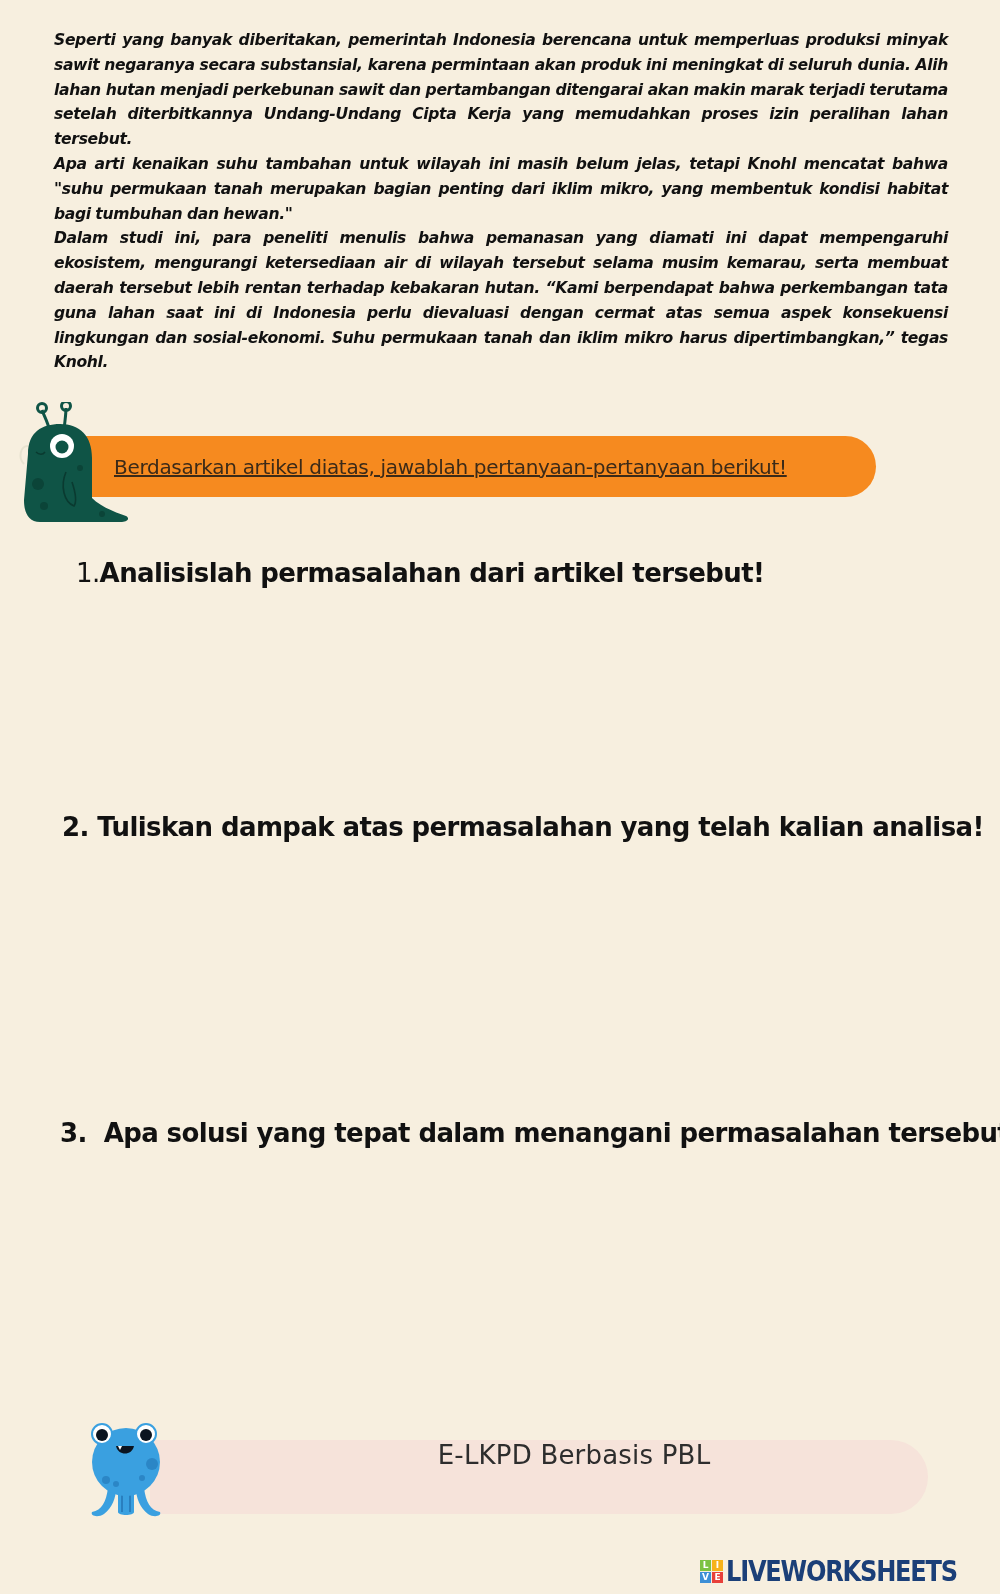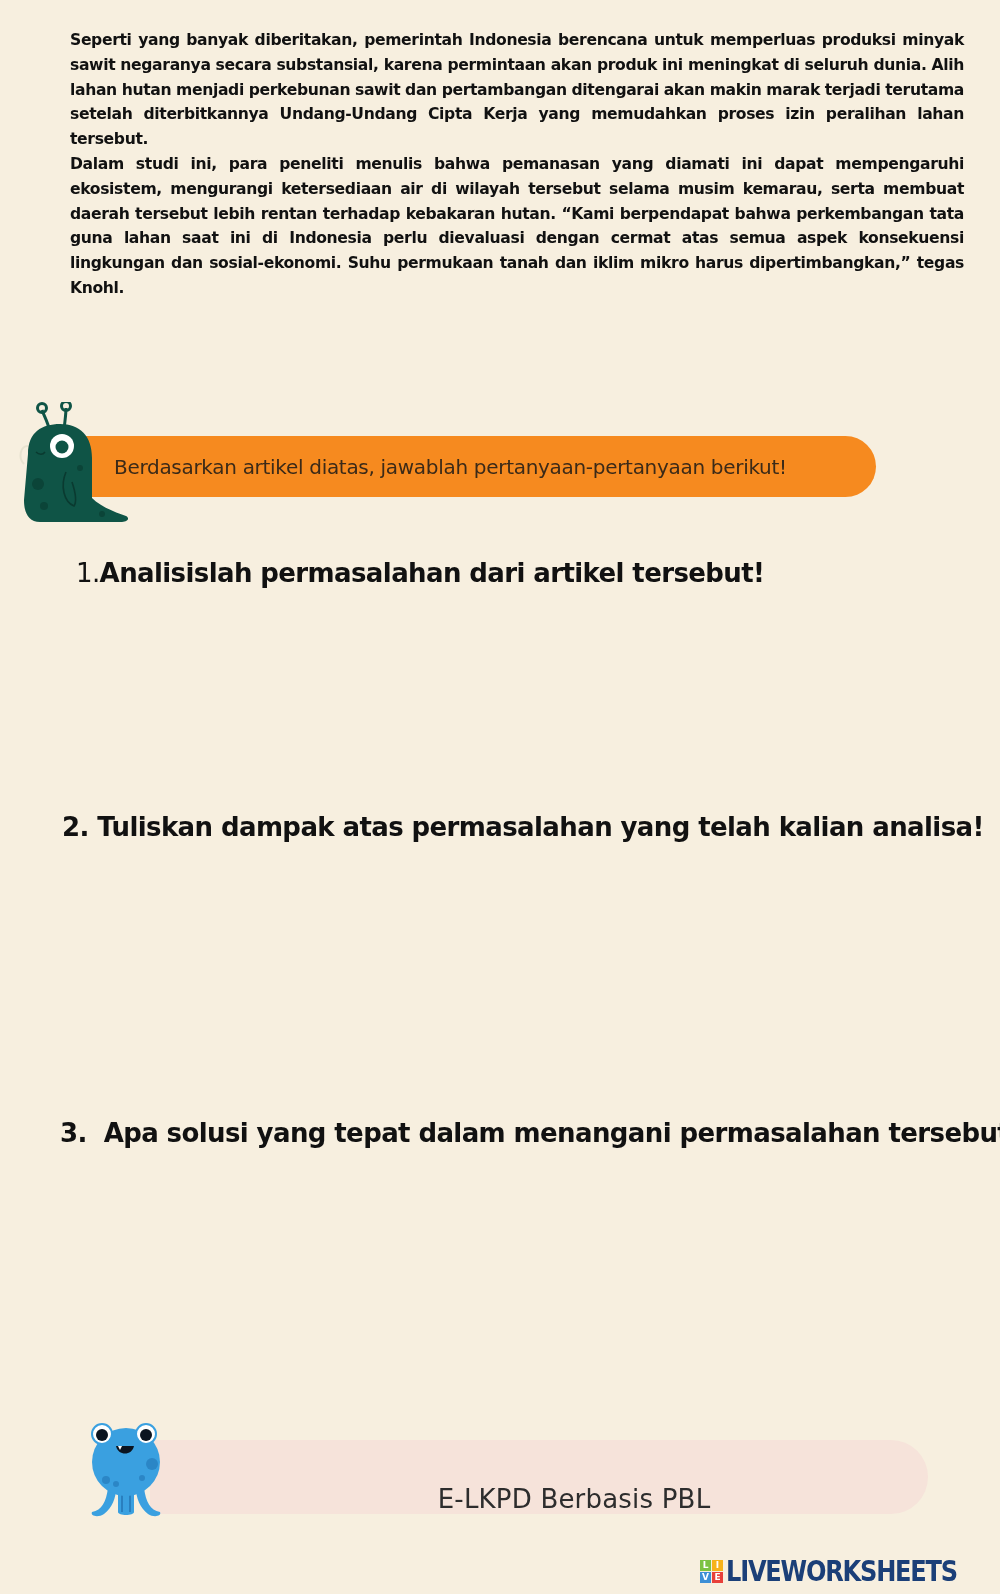--- a/index.html
+++ b/index.html
@@ -9,23 +9,24 @@
       background: #f7efdf;
       overflow: hidden;
     }
     body {
       position: relative;
       font-family: "DejaVu Sans", sans-serif;
       color: #111111;
     }
     .article {
       position: absolute;
-      left: 70px;
+      left: 54px;
       top: 28px;
       width: 894px;
+      font-style: italic;
     }
     .article p {
       font-family: "DejaVu Sans", sans-serif;
       font-weight: bold;
       font-size: 15.6px;
       line-height: 24.8px;
       text-align: justify;
       letter-spacing: -0.35px;
       word-spacing: -0.5px;
     }
@@ -41,20 +42,21 @@
       border-radius: 0 32px 32px 0;
       display: flex;
       align-items: center;
       padding-left: 30px;
     }
     .banner-text {
       font-family: "DejaVu Sans", sans-serif;
       font-size: 20px;
       color: #3b2a18;
       letter-spacing: -0.3px;
+      text-decoration: underline;
     }
     .green-monster {
       position: absolute;
       left: 14px;
       top: 402px;
       width: 122px;
       height: 128px;
     }
 
     
@@ -88,21 +90,21 @@
     
     .footer-pill {
       position: absolute;
       left: 150px;
       top: 1440px;
       width: 778px;
       height: 74px;
       background: #f6e3da;
       border-radius: 0 38px 38px 0;
       display: flex;
-      align-items: flex-end;
+      align-items: flex-start;
       justify-content: center;
     }
     .footer-text {
       font-family: "DejaVu Sans", sans-serif;
       font-size: 26px;
       color: #2d2d2d;
       letter-spacing: 0.2px;
       margin-left: 70px;
     }
     .blue-monster {
@@ -144,20 +146,21 @@
       letter-spacing: -1.4px;
       transform: scaleX(0.86);
       transform-origin: left center;
     }
   </style>
 </head>
 <body>
 
 <div class="article">
   <p>Seperti yang banyak diberitakan, pemerintah Indonesia berencana untuk memperluas produksi minyak sawit negaranya secara substansial, karena permintaan akan produk ini meningkat di seluruh dunia. Alih lahan hutan menjadi perkebunan sawit dan pertambangan ditengarai akan makin marak terjadi terutama setelah diterbitkannya Undang-Undang Cipta Kerja yang memudahkan proses izin peralihan lahan tersebut.</p>
+  <p>Apa arti kenaikan suhu tambahan untuk wilayah ini masih belum jelas, tetapi Knohl mencatat bahwa "suhu permukaan tanah merupakan bagian penting dari iklim mikro, yang membentuk kondisi habitat bagi tumbuhan dan hewan."</p>
   <p>Dalam studi ini, para peneliti menulis bahwa pemanasan yang diamati ini dapat mempengaruhi ekosistem, mengurangi ketersediaan air di wilayah tersebut selama musim kemarau, serta membuat daerah tersebut lebih rentan terhadap kebakaran hutan. “Kami berpendapat bahwa perkembangan tata guna lahan saat ini di Indonesia perlu dievaluasi dengan cermat atas semua aspek konsekuensi lingkungan dan sosial-ekonomi. Suhu permukaan tanah dan iklim mikro harus dipertimbangkan,” tegas Knohl.</p>
 </div>
 
 <div class="banner">
   <span class="banner-text">Berdasarkan artikel diatas, jawablah pertanyaan-pertanyaan berikut!</span>
 </div>
 <svg class="green-monster" viewBox="0 0 122 128" xmlns="http://www.w3.org/2000/svg">
 
   <path d="M36 30 C34 20 30 14 28 8" stroke="#0f5446" stroke-width="3" fill="none"></path>
   <circle cx="28" cy="6" r="4.5" fill="none" stroke="#0f5446" stroke-width="3"></circle>

